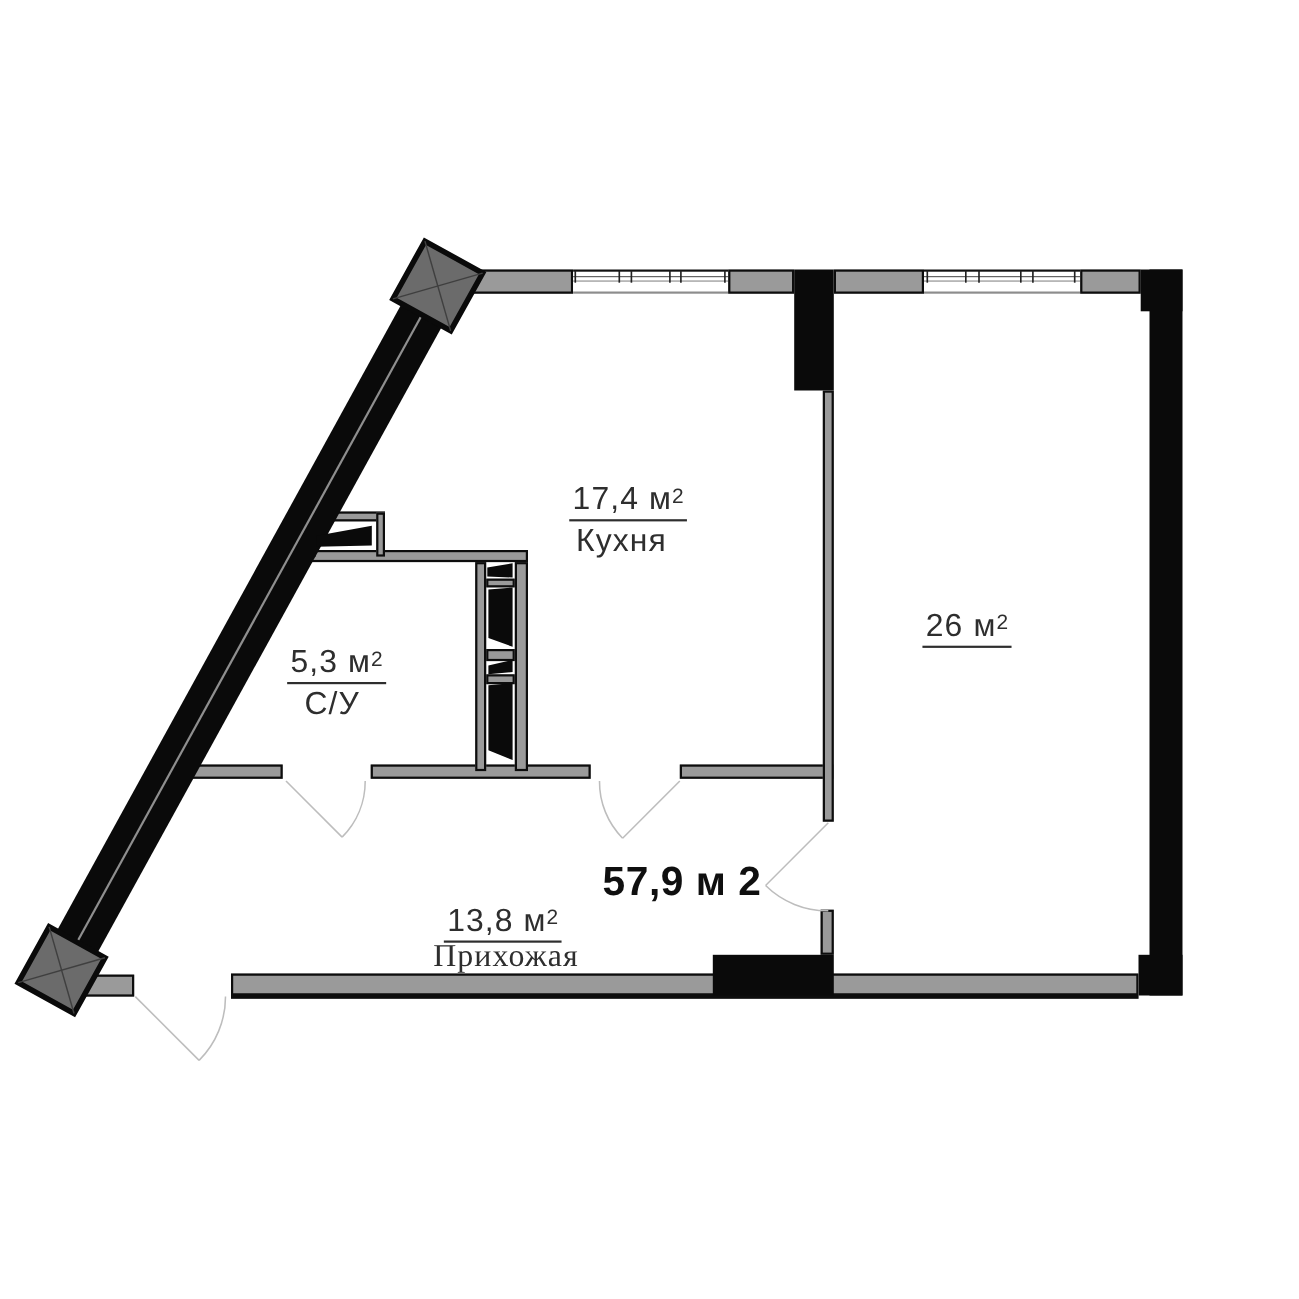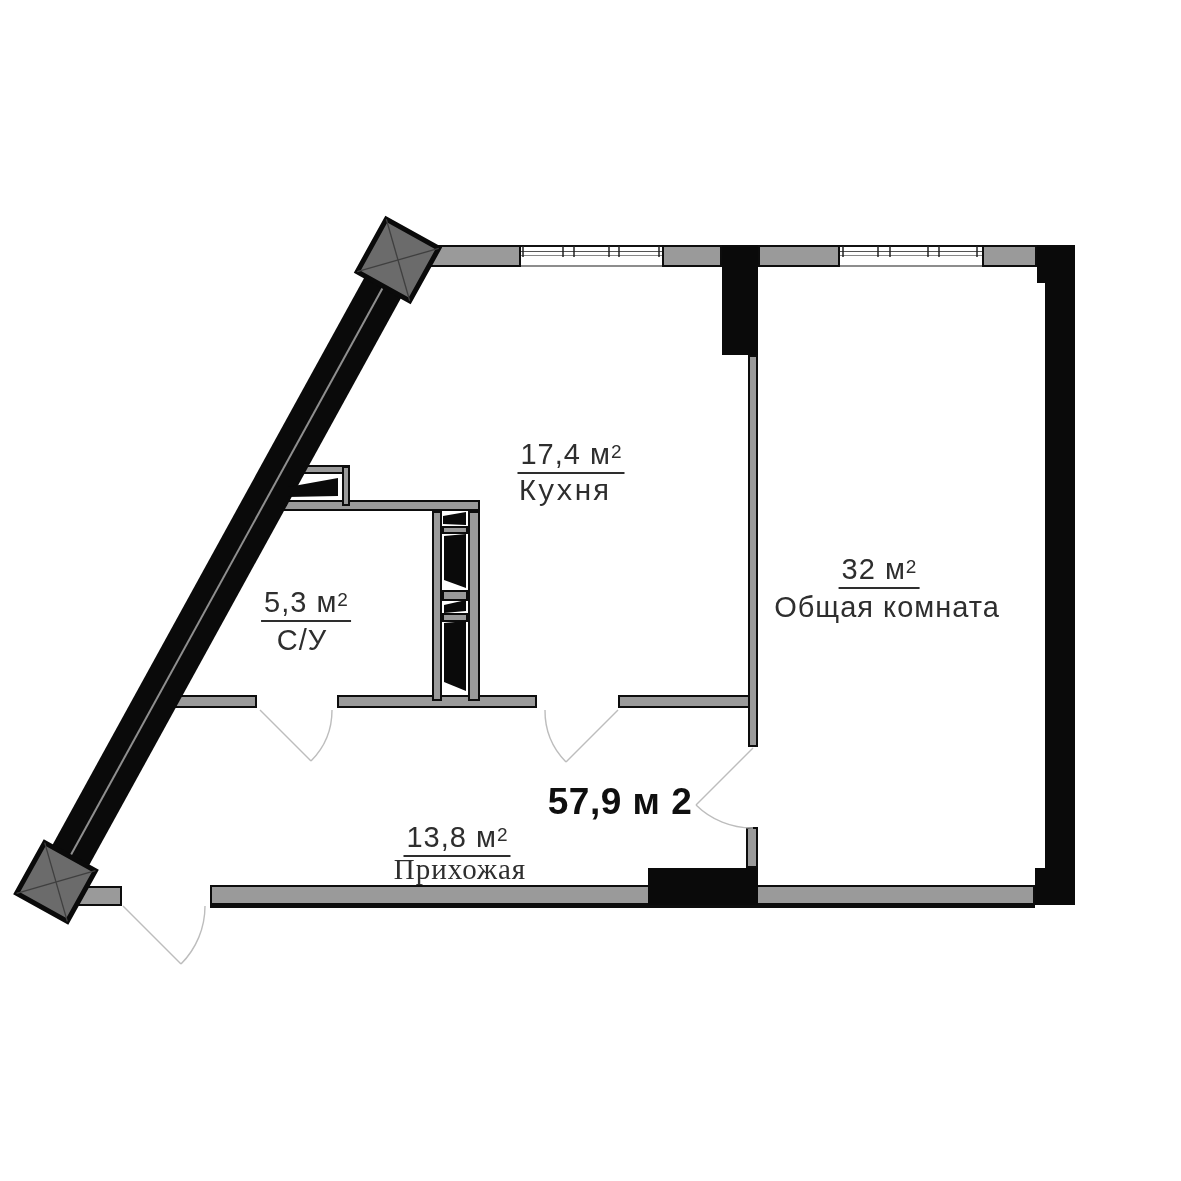--- a/index.html
+++ b/index.html
@@ -110,26 +110,25 @@
       <path d="M618,710 L566,762"></path>
       <path d="M545,710 A73,73 0 0 0 566,762"></path>
       <path d="M753,748 L696,805"></path>
       <path d="M753,828 A80,80 0 0 1 696,805"></path>
     </g>
   </svg>
 
   <div class="label" style="left:571px; top:438px;">
     <span class="area-u"><span>17,4 м</span><sup>2</sup></span>
   </div>
-  <div class="label" style="left:565px; top:476px;font-family:Liberation Mono, monospace;">Кухня</div>
+  <div class="label" style="left:565px; top:476px;">Кухня</div>
 
   <div class="label" style="left:879px; top:553px;">
-    <span class="area-u"><span>32 м</span><sup>2</sup></span>
+    <span class="area-u"><span>26 м</span><sup>2</sup></span>
   </div>
-  <div class="label" style="left:887px; top:591px;">Общая комната</div>
 
   <div class="label" style="left:306px; top:586px;">
     <span class="area-u"><span>5,3 м</span><sup>2</sup></span>
   </div>
   <div class="label" style="left:302px; top:624px;">С/У</div>
 
   <div class="label" style="left:457px; top:821px;">
     <span class="area-u"><span>13,8 м</span><sup>2</sup></span>
   </div>
   <div class="label" style="left:460px; top:853px;font-family:Liberation Serif, serif;">Прихожая</div>

